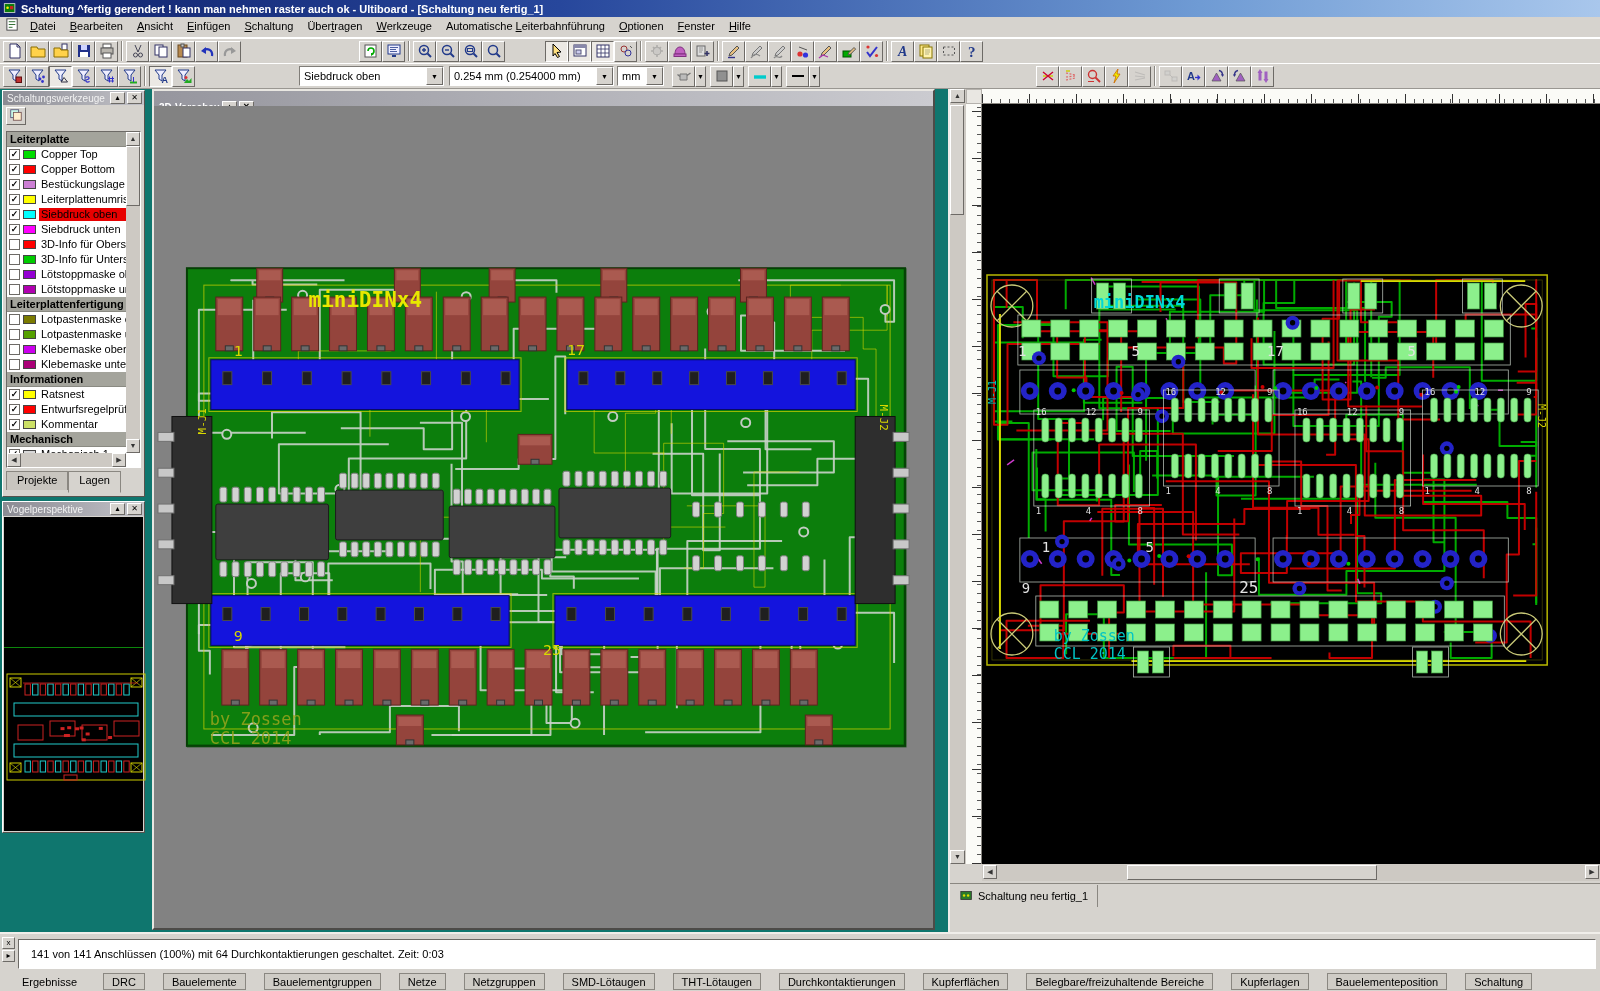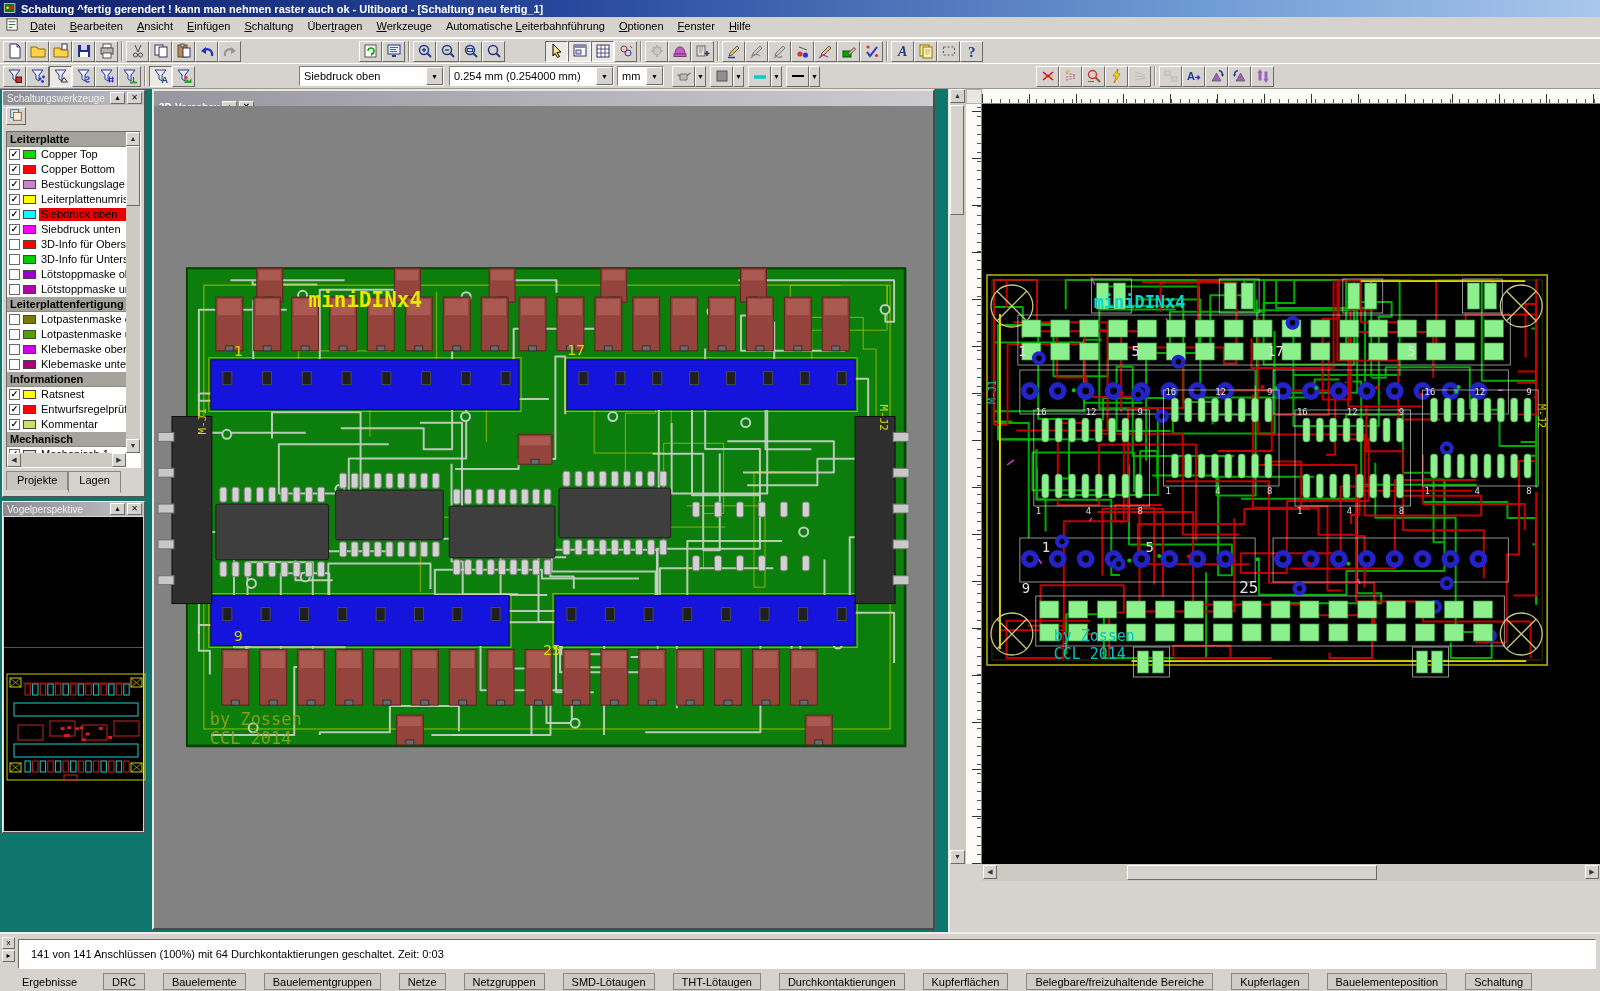--- a/index.html
+++ b/index.html
@@ -1518,20 +1518,32 @@
         <text class="silkc" style="font-size:10px;fill:#d8d800" transform="rotate(90 558 300)" x="558" y="300">M-J2</text>
         <text class="silkc" x="72" y="537">by Zossen</text>
         <text class="silkc" x="72" y="555">CCL 2014</text>
       </svg>
     </div>
     <div class="phsb">
       <div class="sbbtn" style="left:1px">◀</div>
       <div class="phthumb"></div>
       <div class="sbbtn" style="right:1px">▶</div>
     </div>
+    <div class="ptabs">
+      <span class="doctab">
+        <span class="icon" style="width:15px;height:13px">
+          <svg viewBox="0 0 16 16" width="15" height="13">
+              <rect x="1" y="3" width="13" height="10" fill="#2a7a2a" stroke="#333"></rect>
+              <circle cx="5" cy="8" r="1.5" fill="#dd0"></circle>
+              <circle cx="10" cy="8" r="1.5" fill="#dd0"></circle>
+            </svg>
+        </span>
+        <span>Schaltung neu fertig_1</span>
+      </span>
+    </div>
   </div>
 </div>
 
 <div class="results">
   <div class="rstrip">
     <div class="rsbtn">x</div>
     <div class="rsbtn">▸</div>
   </div>
   <div class="rmsgbox">
     <span>141 von 141 Anschlüssen (100%) mit 64 Durchkontaktierungen geschaltet.  Zeit: 0:03</span>

